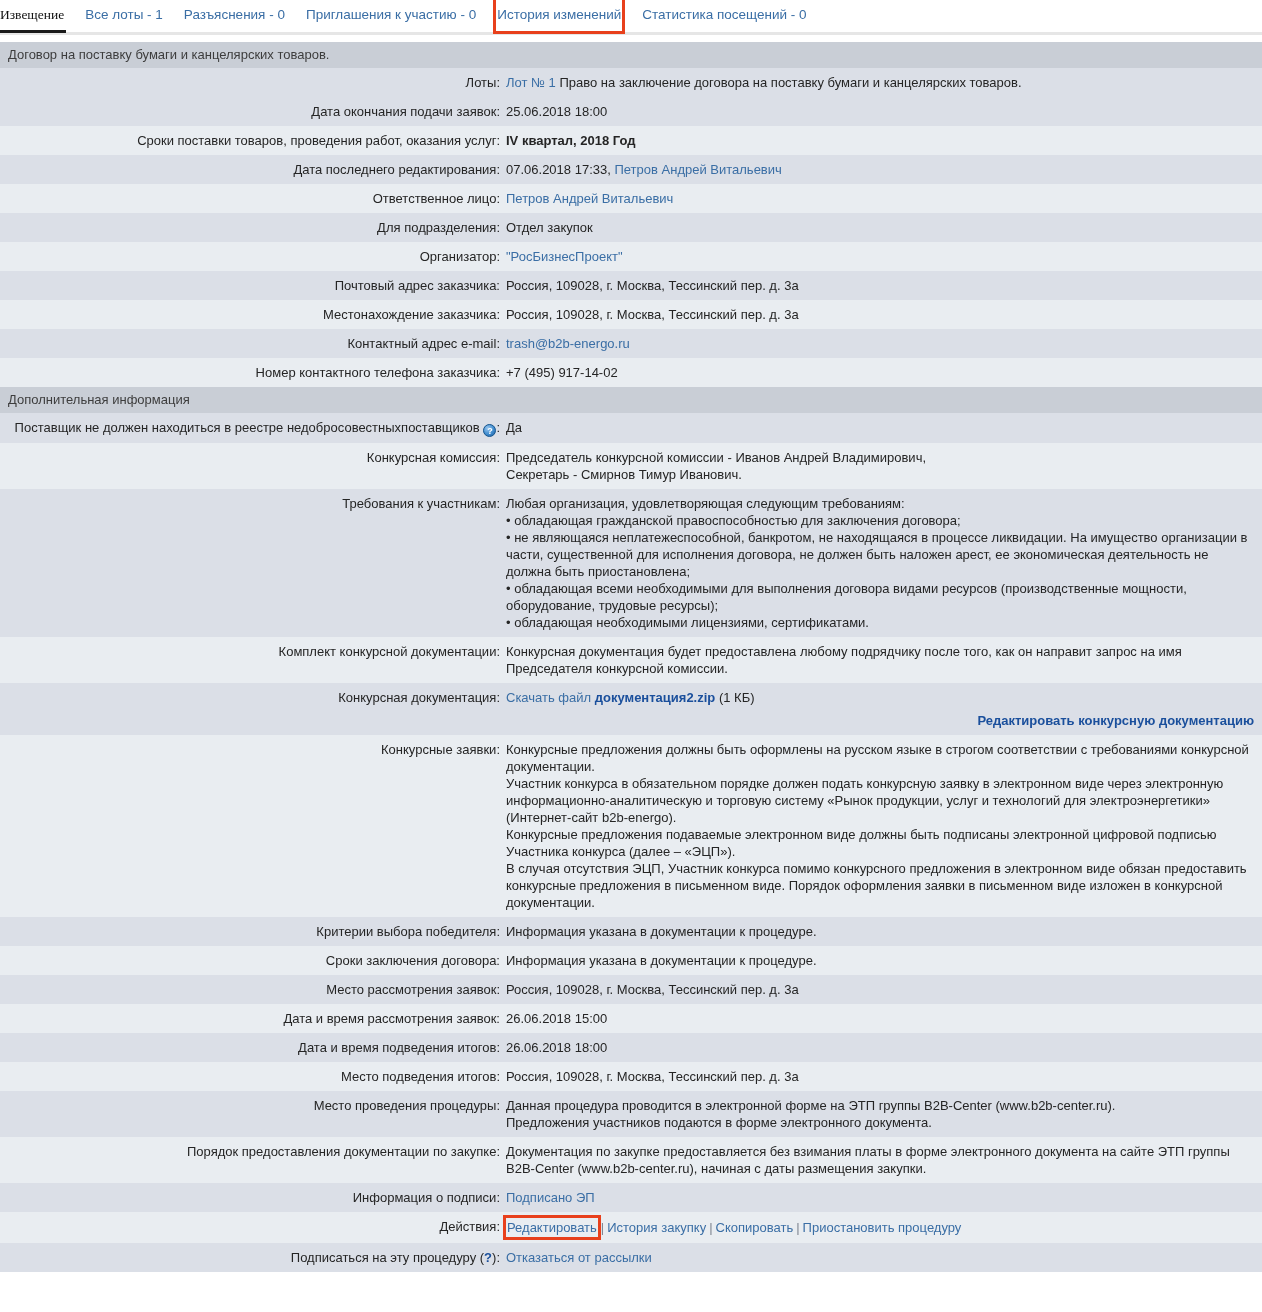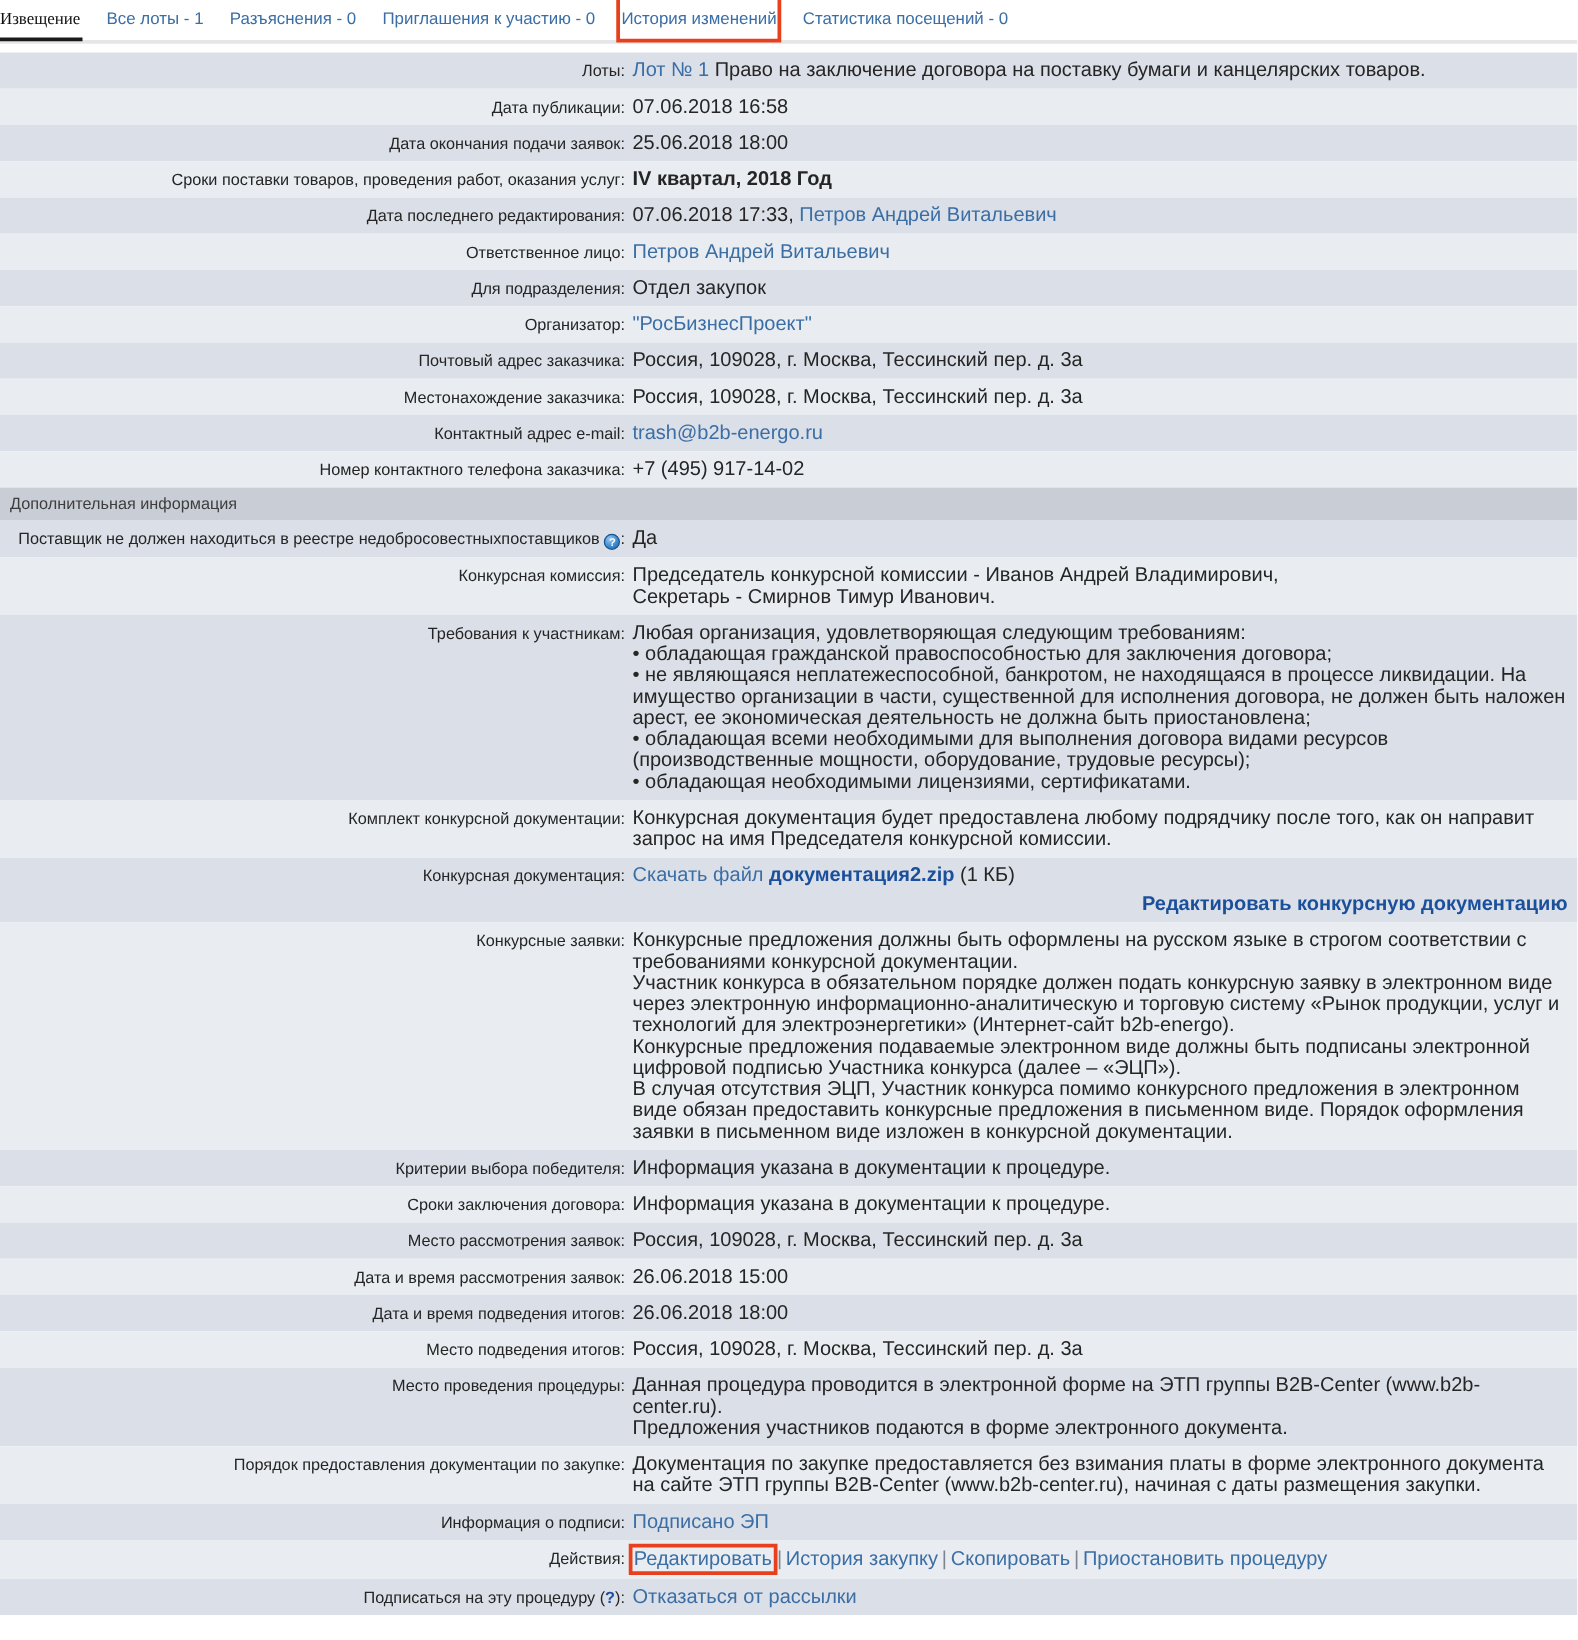--- a/index.html
+++ b/index.html
@@ -92,21 +92,21 @@
     width: 500px;
     text-align: right;
     padding: 6px 0 6px 10px;
     color: #252525;
     font-size: 13px;
     line-height: 17px;
   }
   td.val {
     padding: 6px 8px 6px 6px;
     color: #252525;
-    font-size: 16px;
+    font-size: 13px;
     line-height: 17px;
     word-wrap: break-word;
   }
   td.val .line { display: block; }
   td.val .bullet { display: block; }
 
   a.link {
     color: #3a6ea5;
     text-decoration: none;
     cursor: pointer;
@@ -163,30 +163,29 @@
   <a class="tab">Статистика посещений - 0</a>
 </div>
 
 <table class="info-table">
   <colgroup>
       <col style="width:500px">
       <col style="width:762px">
     </colgroup>
 
   <tbody>
+      <tr class="section-head">
+    <td colspan="2">Договор на поставку бумаги и канцелярских товаров.</td>
+  </tr>
 
   <tr class="r-dark">
     <td class="lbl">Лоты:</td>
     <td class="val"><a class="link">Лот № 1</a> <span>Право на заключение договора на поставку бумаги и канцелярских товаров.</span></td>
   </tr>
 
-  <tr class="r-light">
-    <td class="lbl">Дата публикации:</td>
-    <td class="val">07.06.2018 16:58</td>
-  </tr>
 
   <tr class="r-dark">
     <td class="lbl">Дата окончания подачи заявок:</td>
     <td class="val">25.06.2018 18:00</td>
   </tr>
 
   <tr class="r-light">
     <td class="lbl">Сроки поставки товаров, проведения работ, оказания услуг:</td>
     <td class="val bold">IV квартал, 2018 Год</td>
   </tr>

